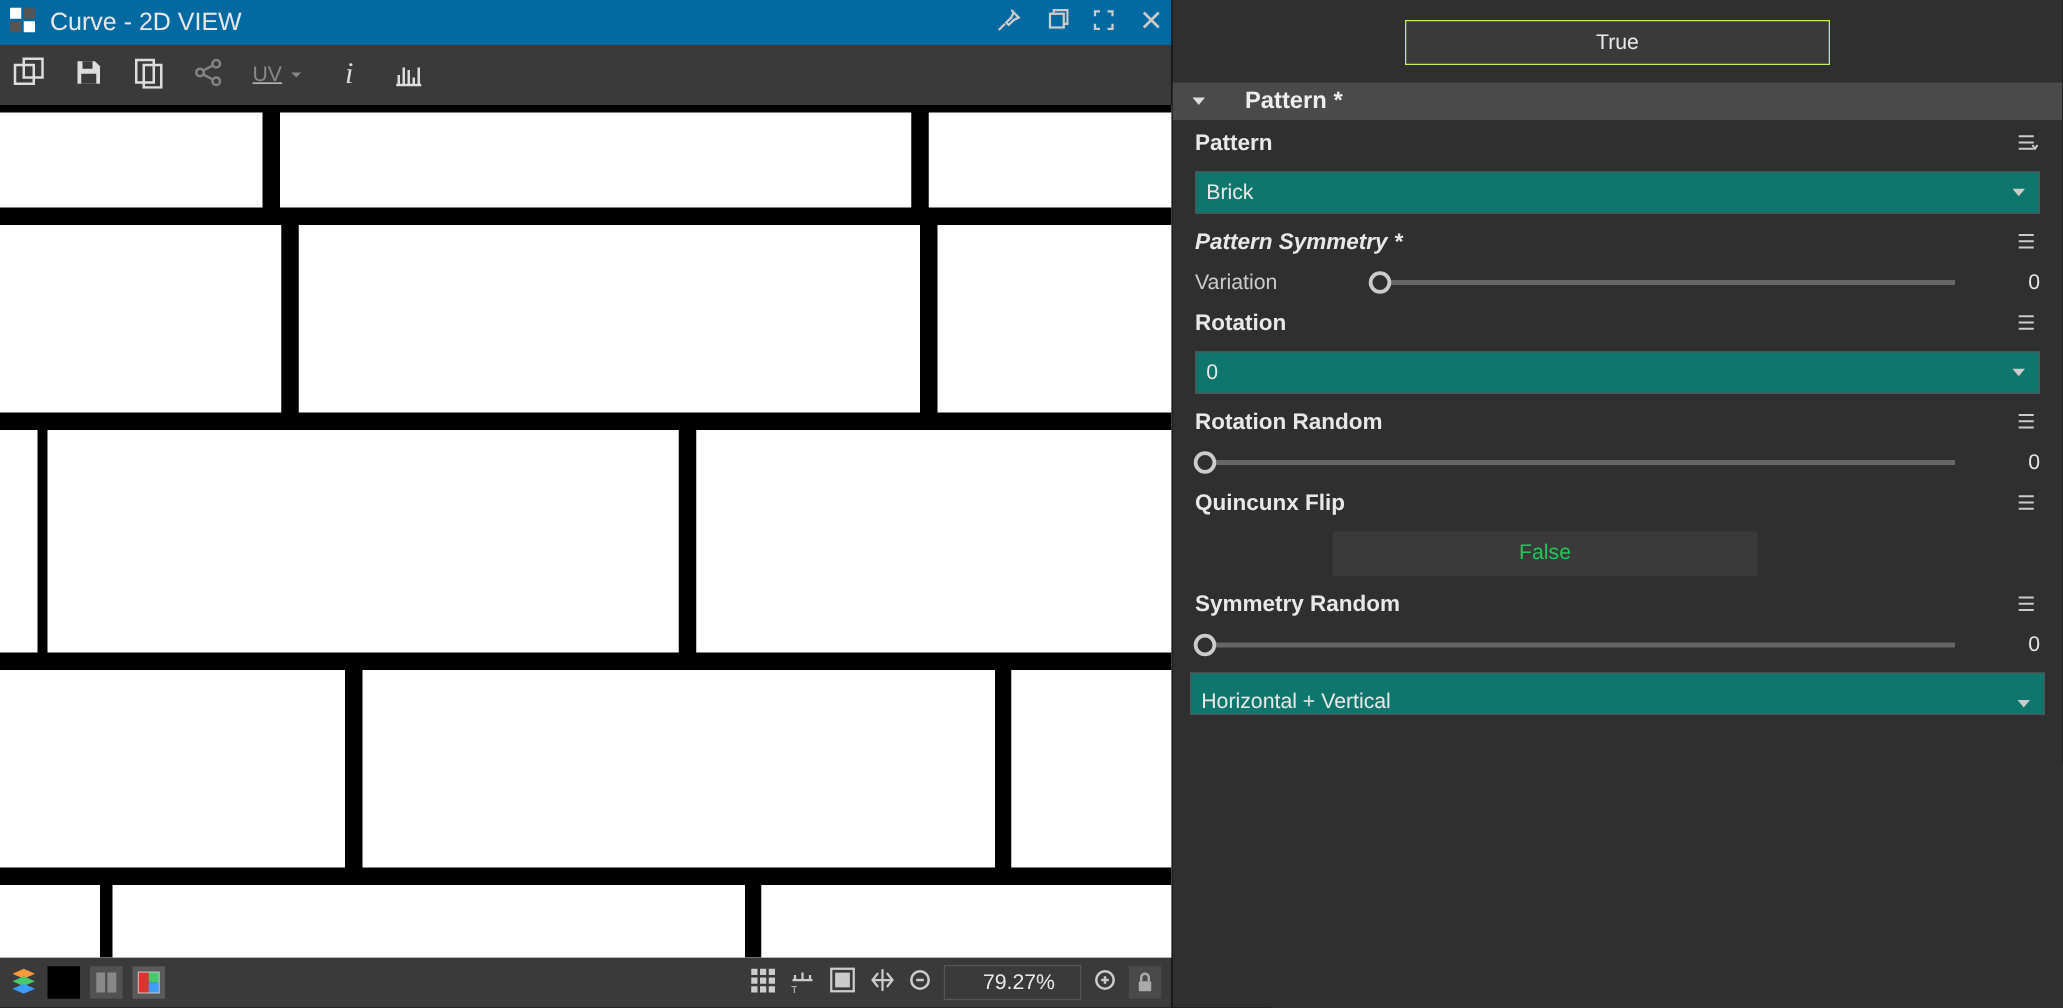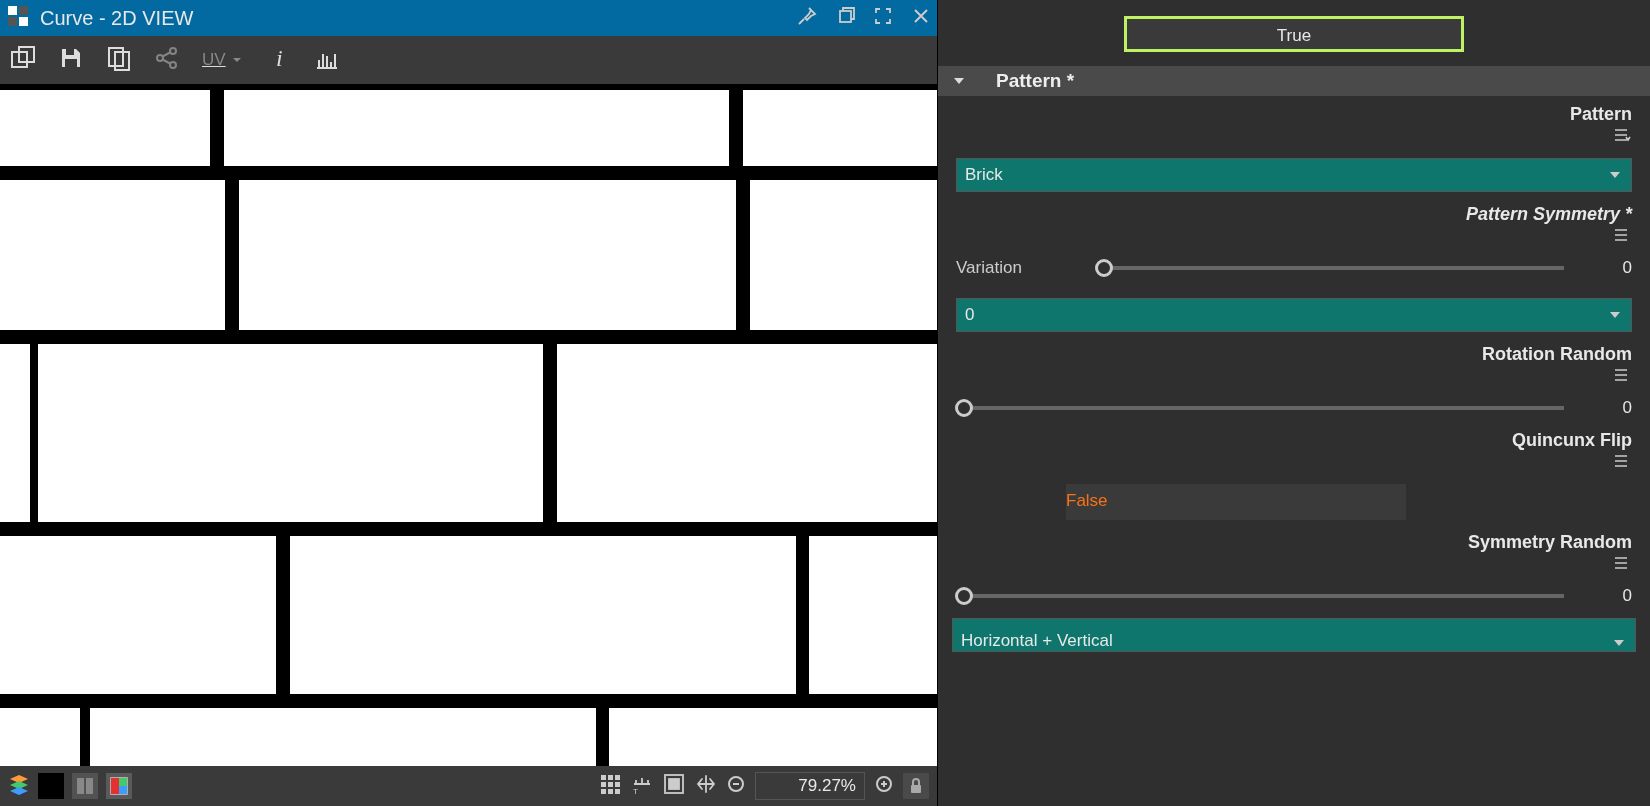--- a/index.html
+++ b/index.html
@@ -90,61 +90,61 @@
   .bottombar .swatch-black { width: 26px; height: 26px; background:#000; }
   .bottombar .group-btn { width:26px; height:26px; background:#525252; display:flex; align-items:center; justify-content:center; }
   .bottombar .spacer { flex: 1; }
   .bottombar .zoom-val {
     background: #3a3a3a;
     border: 1px solid #555;
     width: 110px;
     height: 28px;
     line-height: 26px;
     text-align: right;
-    padding-right: 8px;
+    padding-right: 20px;
     color: #e8e8e8;
     font-size: 17px;
   }
   .bottombar .circ-btn svg { width:18px; height:18px; }
   .bottombar .lock-btn { width:26px; height:26px; background:#4a4a4a; display:flex; align-items:center; justify-content:center; }
 
   
   .props {
     flex: 1;
     background: #2f2f2f;
     display: flex;
     flex-direction: column;
     padding: 10px 0 0 0;
     overflow-y:auto;
   }
   .true-btn {
     margin: 6px auto 14px auto;
     width: 340px;
     height: 36px;
     background: #3a3a3a;
-    border: 3px solid #bef264;
+    border: 1px solid #bef264;
     color: #e8e8e8;
     text-align: center;
     line-height: 34px;
     font-size: 17px;
   }
   .section-header {
     background: #4a4a4a;
     display: flex;
     align-items: center;
     padding: 4px 12px;
     gap: 28px;
     font-size: 19px;
     font-weight: 600;
     color: #eee;
   }
   .section-header svg { width: 18px; height: 18px; }
 
   .prop-group { padding: 8px 18px 4px 18px; }
-  .prop-row { display: flex; align-items: flex-end; justify-content: space-between; flex-direction: column; }
+  .prop-row { display: flex; align-items: flex-start; justify-content: space-between; }
   .prop-label { font-size: 18px; font-weight: 600; color: #e8e8e8; }
   .prop-label.italic { font-style: italic; }
   .menu-icon svg { width: 20px; height: 20px; }
 
   .dropdown {
     margin-top: 8px;
     background: #0f766e;
     border: 1px solid #555;
     height: 34px;
     display: flex;
@@ -187,21 +187,22 @@
     border-radius: 8px;
     padding: 4px 10px 8px 10px;
     margin: 6px 8px 6px 6px;
   }
 
   .bool-btn {
     margin: 8px auto 0 110px;
     width: 340px;
     height: 36px;
     background: #3a3a3a;
-    color: #f97316;
+    color: #22c55e;
+    text-align: center;
     line-height: 34px;
     font-size: 17px;
   }
   .bottom-dropdown { margin: 8px 14px 0 14px; align-items: flex-end; }
 </style>
 </head>
 <body>
 
 <div class="app">
 
@@ -432,20 +433,28 @@
       <div class="slider-row">
         <span class="slabel">Variation</span>
         <div class="track">
             <div class="thumb" style="left:0%"></div>
           </div>
         <span class="value">0</span>
       </div>
     </div>
 
     <div class="prop-group">
+      <div class="prop-row">
+        <span class="prop-label">Rotation</span>
+        <span class="menu-icon">
+          <svg viewBox="0 0 20 20" fill="none" stroke="#ccc" stroke-width="1.6">
+              <path d="M3 5h12M3 10h12M3 15h12"></path>
+            </svg>
+        </span>
+      </div>
       <div class="dropdown">
         <span>0</span>
         <svg viewBox="0 0 16 16" fill="#ccc">
             <path d="M3 5l5 6 5-6z"></path>
           </svg>
       </div>
     </div>
 
     <div class="prop-group">
       <div class="prop-row">

